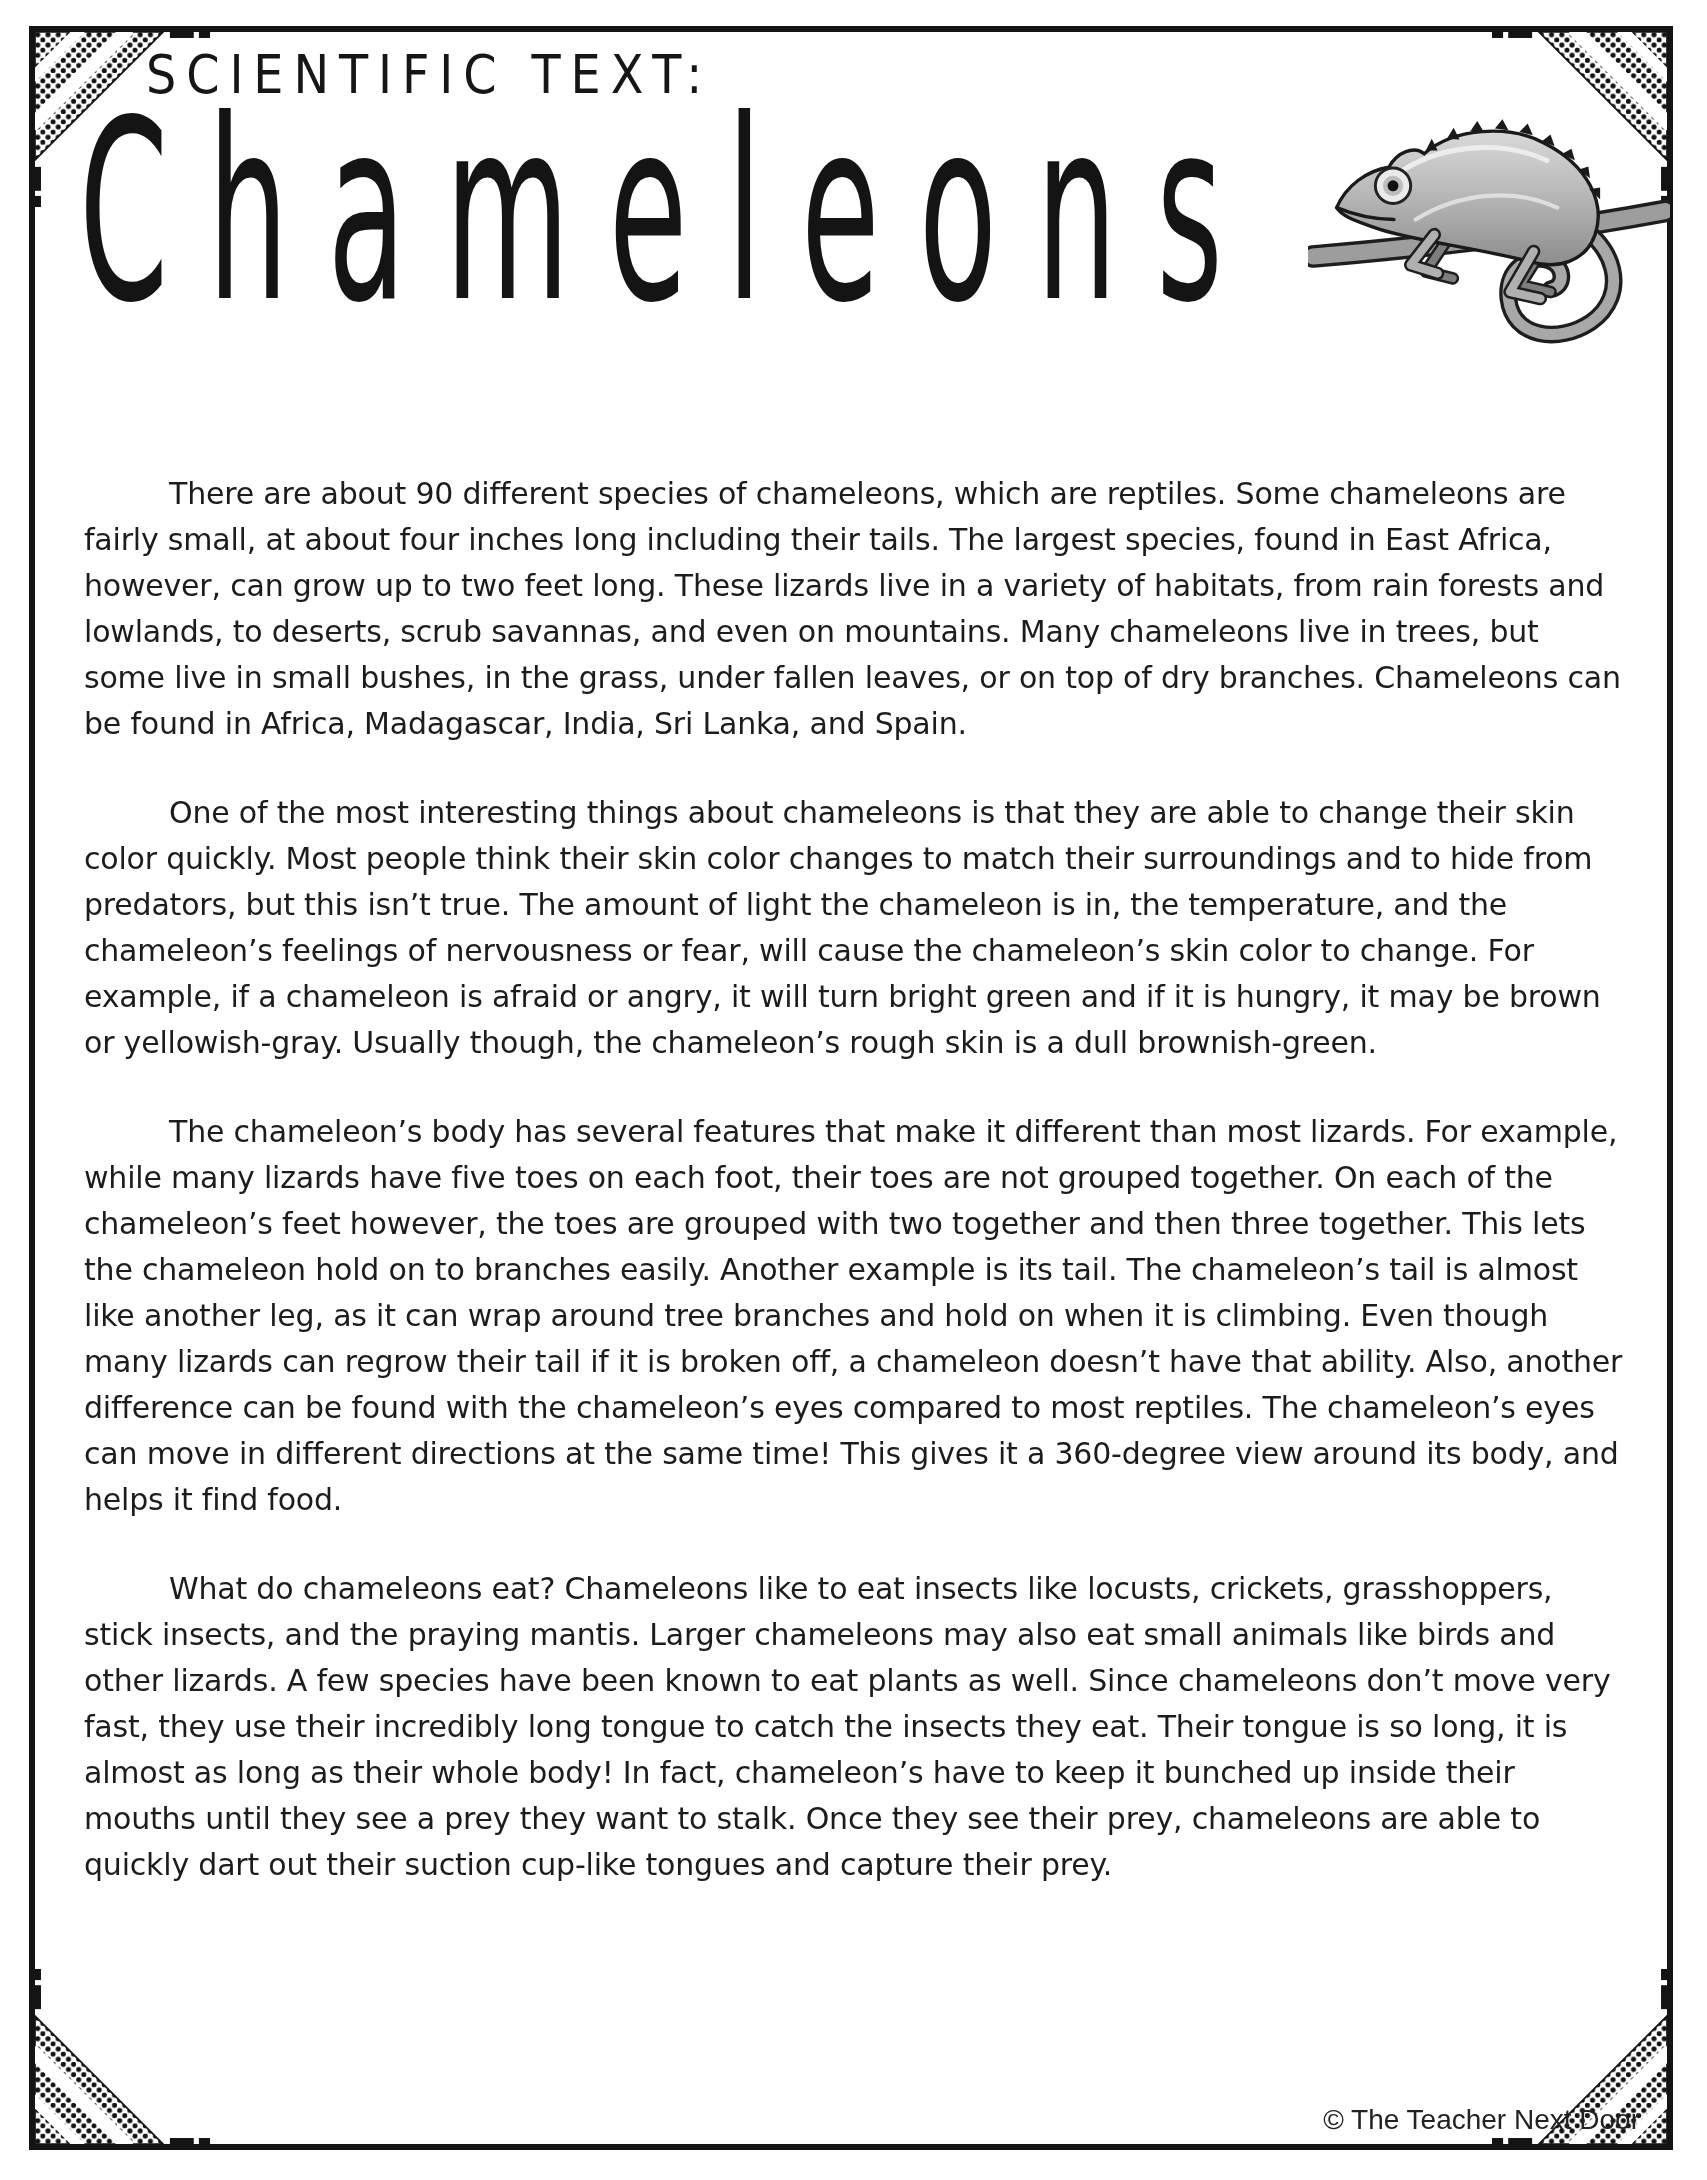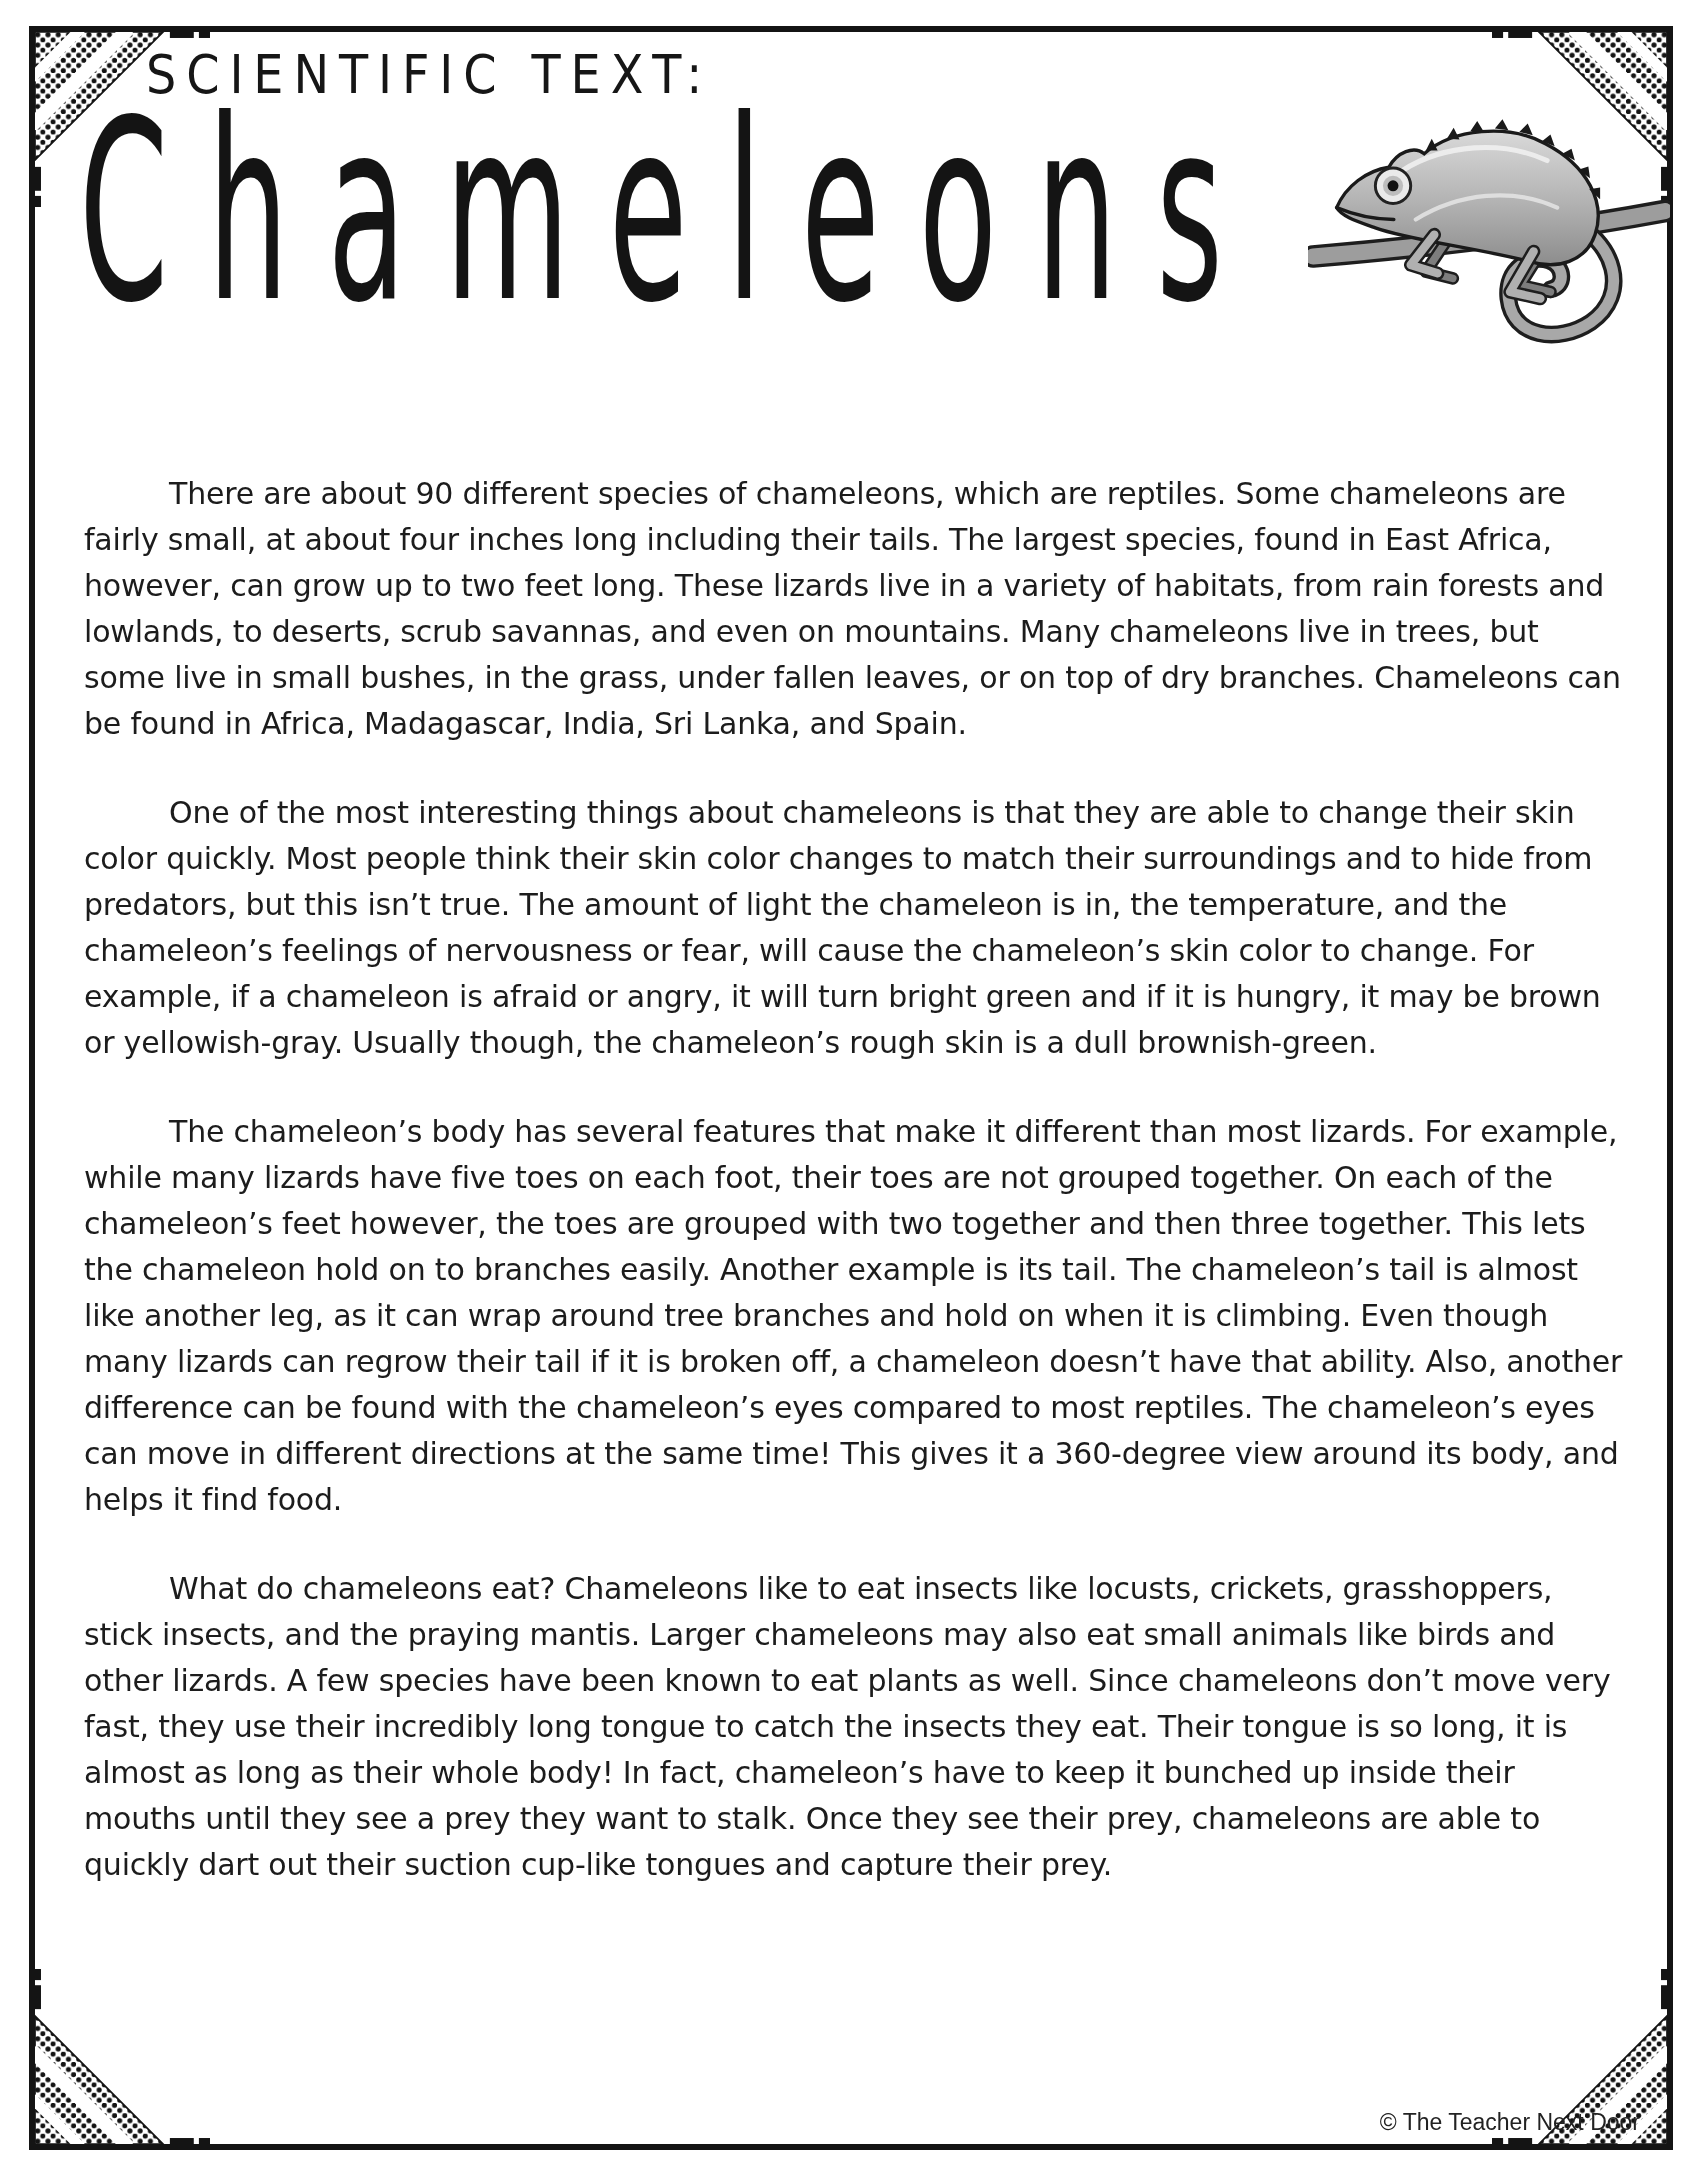--- a/index.html
+++ b/index.html
@@ -59,21 +59,21 @@
   .passage p{
     margin:0 0 43px 0;
     font-size:30px;line-height:46px;
     letter-spacing:-0.2px;
     text-indent:85px;
     color:#1c1c1c;
   }
   .credit{
     position:absolute;right:27px;bottom:8.5px;
     font-family:"Liberation Sans",sans-serif;
-    font-size:23px;color:#222;
+    font-size:28px;color:#222;
   }
 </style>
 </head>
 <body>
 
 <div class="sheet">
 
   <svg class="defs-holder" aria-hidden="true">
     <defs>
       <pattern id="chk" width="12" height="12" patternUnits="userSpaceOnUse">

